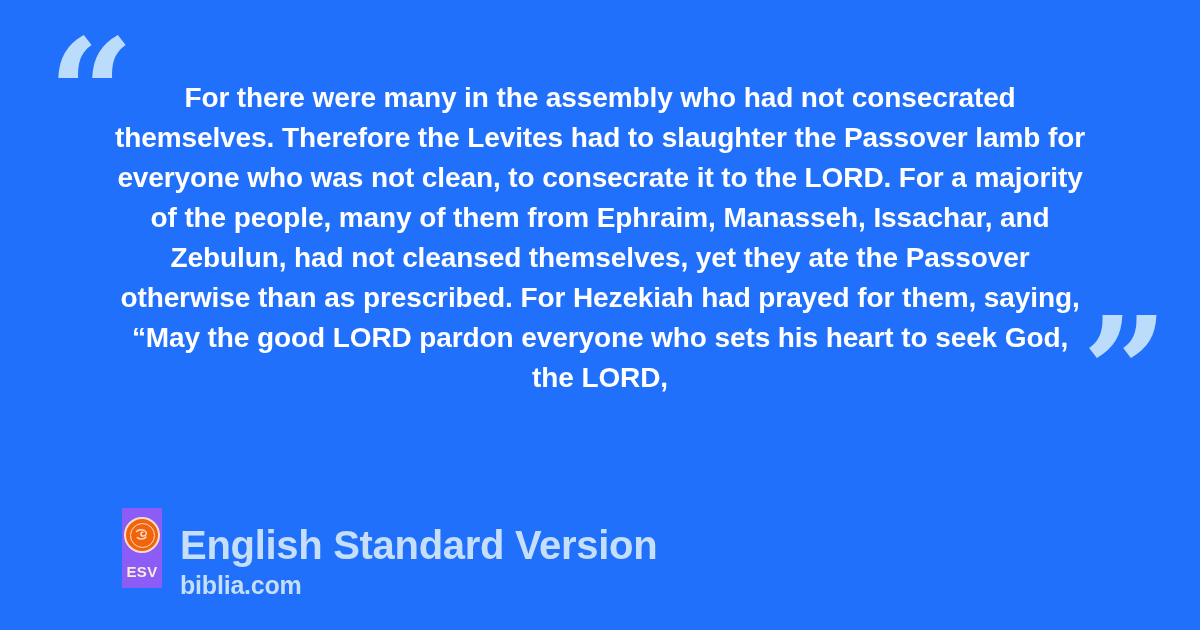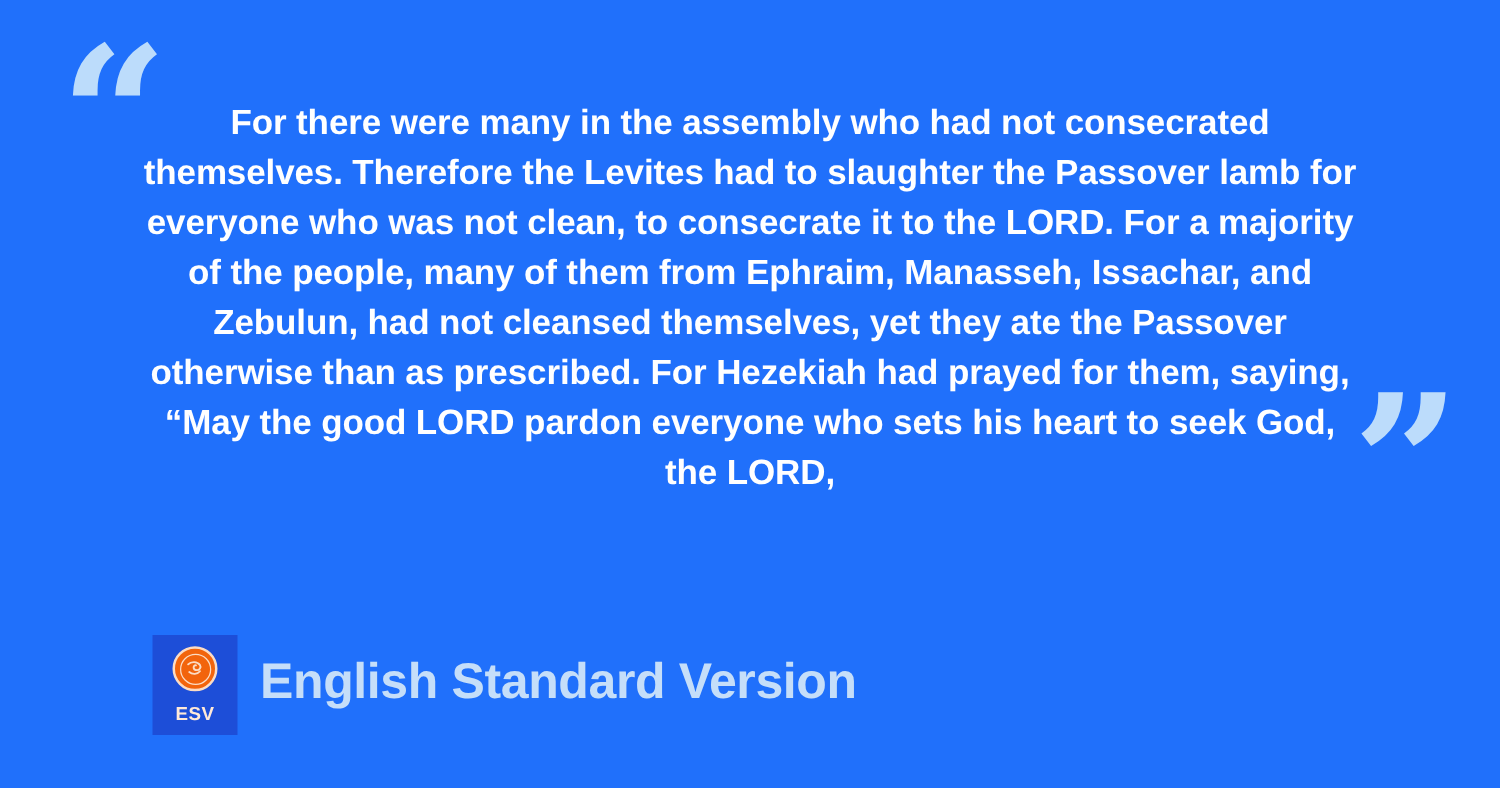--- a/index.html
+++ b/index.html
@@ -65,23 +65,23 @@
   .attribution {
     position: absolute;
     left: 122px;
     top: 508px;
     display: flex;
     flex-direction: row;
     align-items: flex-start;
   }
 
   .logo-badge {
-    width: 68px;
+    width: 40px;
     height: 80px;
-    background: #1d4ed8;
+    background: #8b5cf6;
     display: flex;
     flex-direction: column;
     align-items: center;
     justify-content: flex-start;
     padding-top: 9px;
     box-sizing: border-box;
     flex: 0 0 auto;
   }
   .seal {
     width: 36px;
@@ -167,17 +167,18 @@
             <path d="M4.5 6.5c2.4-2.6 7.4-2.4 9.4 0.4 1.3 1.9-0.3 4.2-2.4 4.2-1.6 0-2.6-1-2.6-2.2 0-1.1 0.9-1.9 1.9-1.6" fill="none" stroke="#fbdcc4" stroke-width="1.5" stroke-linecap="round"></path>
             <path d="M5.4 12.6c2.5 2.2 6.6 1.9 8.6-0.6" fill="none" stroke="#fbdcc4" stroke-width="1.5" stroke-linecap="round"></path>
           </svg>
         </div>
       </div>
       <div class="logo-badge-label">ESV</div>
     </div>
 
     <div class="attr-text">
       <div class="attr-title">English Standard Version</div>
+      <div class="attr-site">biblia.com</div>
     </div>
 
   </div>
 
 </div>
 
 </body></html>

